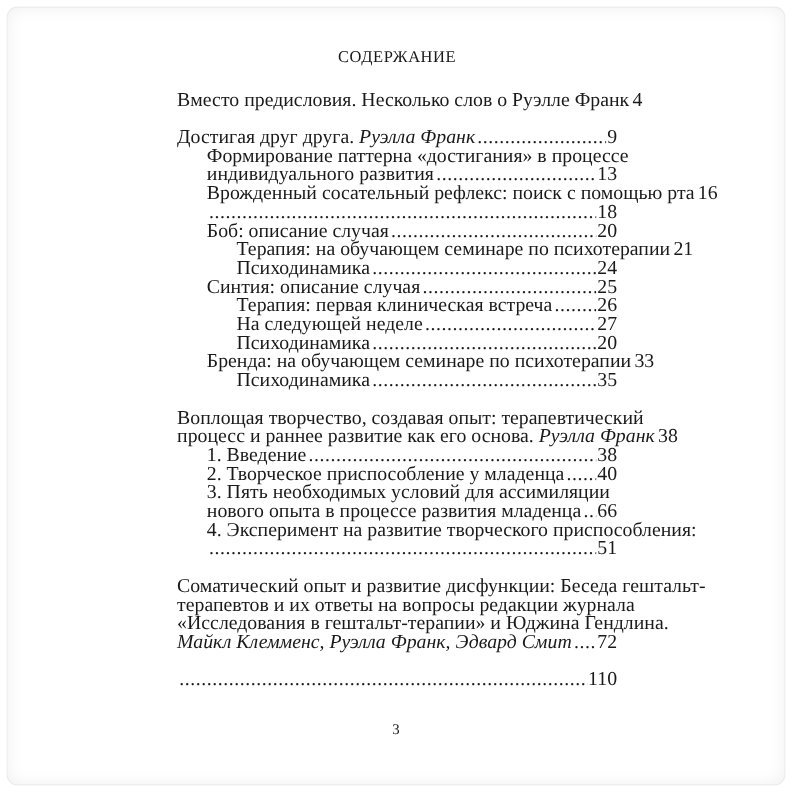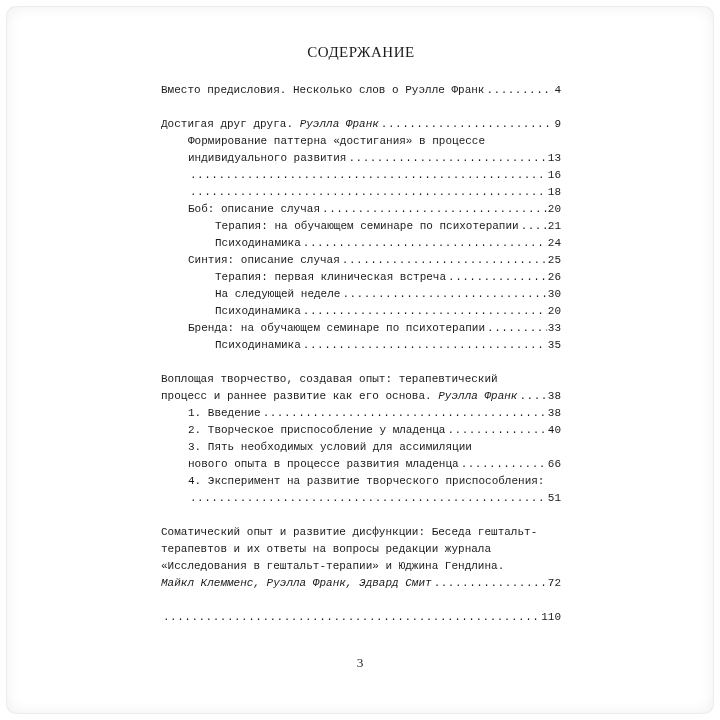--- a/index.html
+++ b/index.html
@@ -30,23 +30,22 @@
     width: 400px;
   }
   .toc-title {
     text-align: center;
     font-weight: normal;
     font-size: 15px;
     letter-spacing: 0.5px;
     margin: 0 0 21px 0;
   }
   .toc-list {
-    font-size: 11px;
+    font-size: 18px;
     line-height: 17px;
-    font-family: Liberation Mono, monospace;
   }
   .toc-line {
     display: flex;
     align-items: baseline;
   }
   .toc-line.gap { margin-top: 17px; align-items: center; }
   .toc-line.indent-1 { padding-left: 27px; }
   .toc-line.indent-2 { padding-left: 54px; }
   .entry-text {
     flex: 0 1 auto;
@@ -94,20 +93,21 @@
       </div>
       <div class="toc-line indent-1">
         <span class="entry-text"><span>Формирование паттерна «достигания» в процессе</span></span>
       </div>
       <div class="toc-line indent-1">
         <span class="entry-text"><span>индивидуального развития</span></span>
         <span class="dots">..........................................................................................</span>
         <span class="pg">13</span>
       </div>
       <div class="toc-line indent-1">
+        <span class="entry-text"><span>Врожденный сосательный рефлекс: поиск с помощью рта</span></span>
         <span class="dots">..........................................................................................</span>
         <span class="pg">16</span>
       </div>
       <div class="toc-line indent-1">
         <span class="dots">..........................................................................................</span>
         <span class="pg">18</span>
       </div>
       <div class="toc-line indent-1">
         <span class="entry-text"><span>Боб: описание случая</span></span>
         <span class="dots">..........................................................................................</span>
@@ -129,21 +129,21 @@
         <span class="pg">25</span>
       </div>
       <div class="toc-line indent-2">
         <span class="entry-text"><span>Терапия: первая клиническая встреча</span></span>
         <span class="dots">..........................................................................................</span>
         <span class="pg">26</span>
       </div>
       <div class="toc-line indent-2">
         <span class="entry-text"><span>На следующей неделе</span></span>
         <span class="dots">..........................................................................................</span>
-        <span class="pg">30</span>
+        <span class="pg">27</span>
       </div>
       <div class="toc-line indent-2">
         <span class="entry-text"><span>Психодинамика</span></span>
         <span class="dots">..........................................................................................</span>
         <span class="pg">20</span>
       </div>
       <div class="toc-line indent-1">
         <span class="entry-text"><span>Бренда: на обучающем семинаре по психотерапии</span></span>
         <span class="dots">..........................................................................................</span>
         <span class="pg">33</span>

